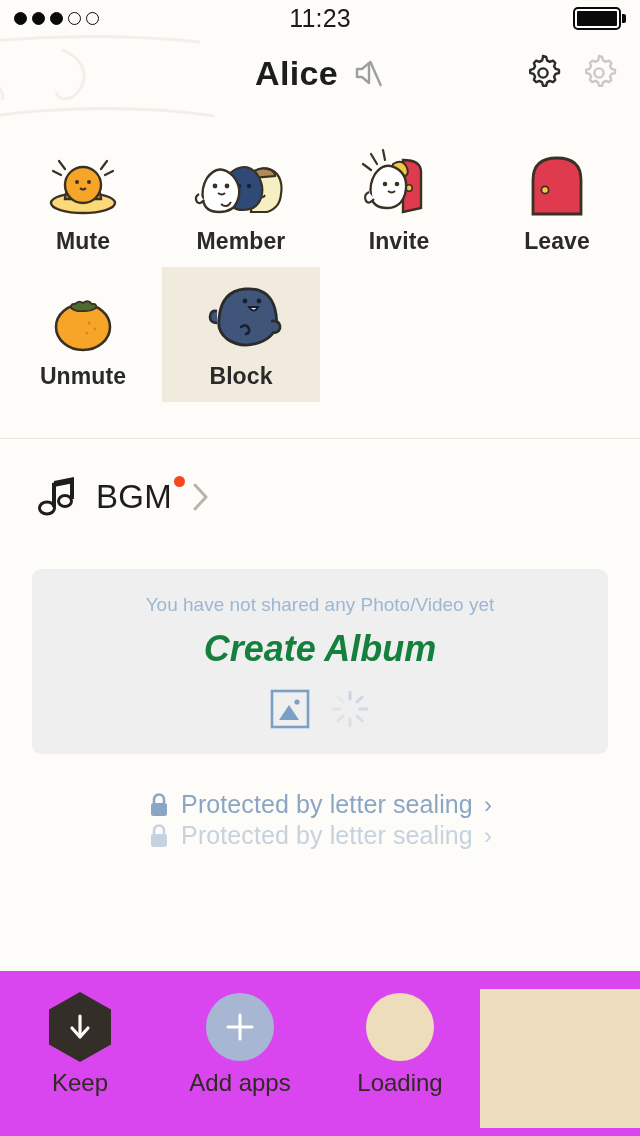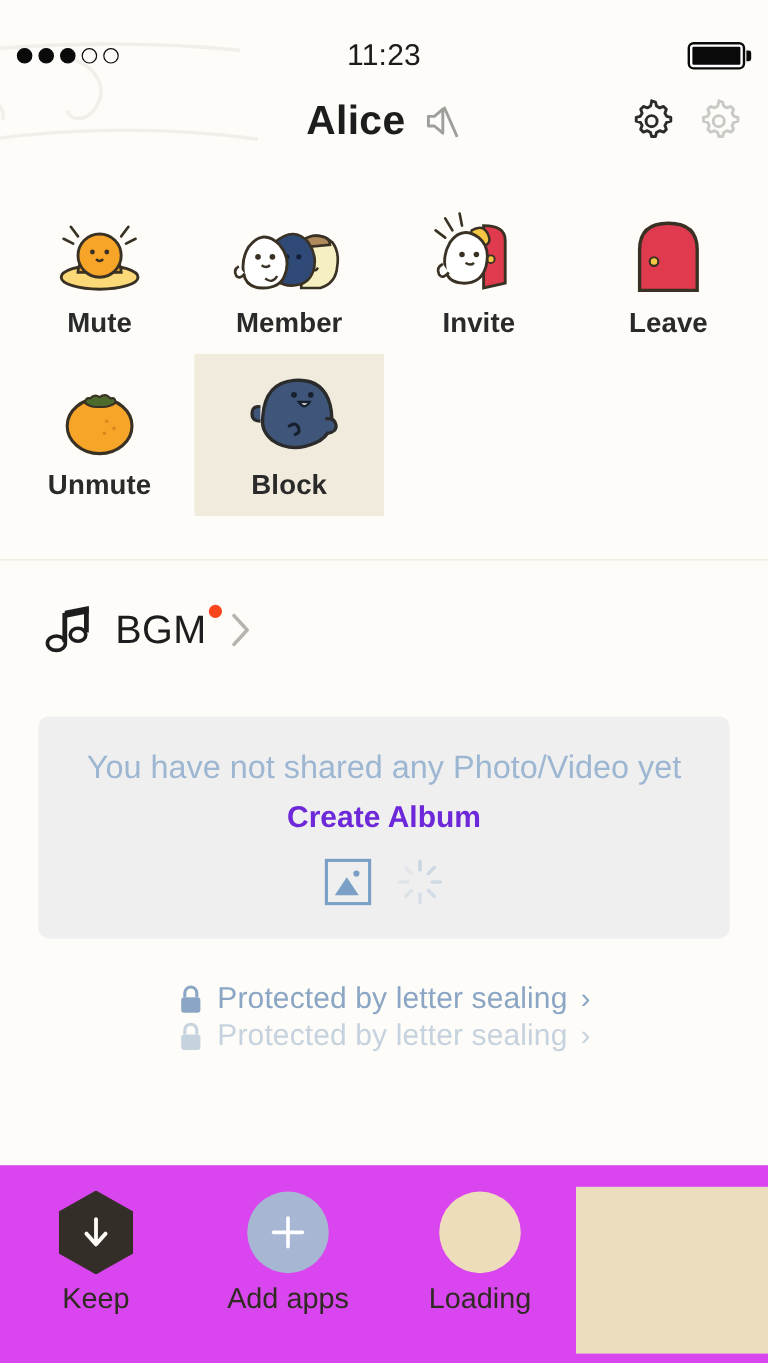--- a/index.html
+++ b/index.html
@@ -18,21 +18,20 @@
 
   
   .bg-art { position: absolute; top: 0; left: 0; width: 300px; height: 160px;
             opacity: .55; pointer-events: none; }
 
   
   .statusbar {
     position: relative; height: 36px;
     display: flex; align-items: center;
     padding: 0 14px;
-    margin-top: 28px;
   }
   .sig { display: flex; align-items: center; gap: 5px; }
   .dot { width: 13px; height: 13px; border-radius: 50%; border: 1.6px solid #0a0a0a; }
   .dot.full { background: #0a0a0a; }
   .clock {
     position: absolute; left: 0; right: 0; text-align: center;
     font-size: 25px; font-weight: 400; color: #1b1b1b;
     letter-spacing: .2px;
   }
   .batt-wrap { margin-left: auto; display: flex; align-items: center; }
@@ -97,22 +96,22 @@
     border-bottom: 11px solid transparent;
   }
   .chev-right { margin-left: 18px; }
 
   
   .album-card {
     margin: 14px 32px 0 32px; height: 185px;
     background: #efefef; border-radius: 9px;
     display: flex; flex-direction: column; align-items: center; justify-content: center;
   }
-  .album-sub { font-size: 27px; color: #9db7d2; margin-bottom: 12px; }
-  .album-title { font-size: 25px; font-weight: bold; color: #6d28d9; margin-bottom: 18px; }
+  .album-sub { font-size: 19px; color: #9db7d2; margin-bottom: 12px; }
+  .album-title { font-size: 36px; font-weight: bold; color: #15803d; margin-bottom: 18px; font-style: italic; }
   .album-icons { display: flex; align-items: center; gap: 18px; }
 
   
   .seals { margin-top: 36px; display: flex; flex-direction: column; align-items: center; gap: 2px; }
   .seal-row { display: flex; align-items: center; gap: 11px; }
   .seal-text { font-size: 25px; letter-spacing: .1px; }
   .seal-row.strong .seal-text { color: #8ba6c4; }
   .seal-row.faded .seal-text { color: #c6d2de; }
   .seal-chev { font-size: 24px; }
   .seal-row.strong .seal-chev { color: #8ba6c4; }

